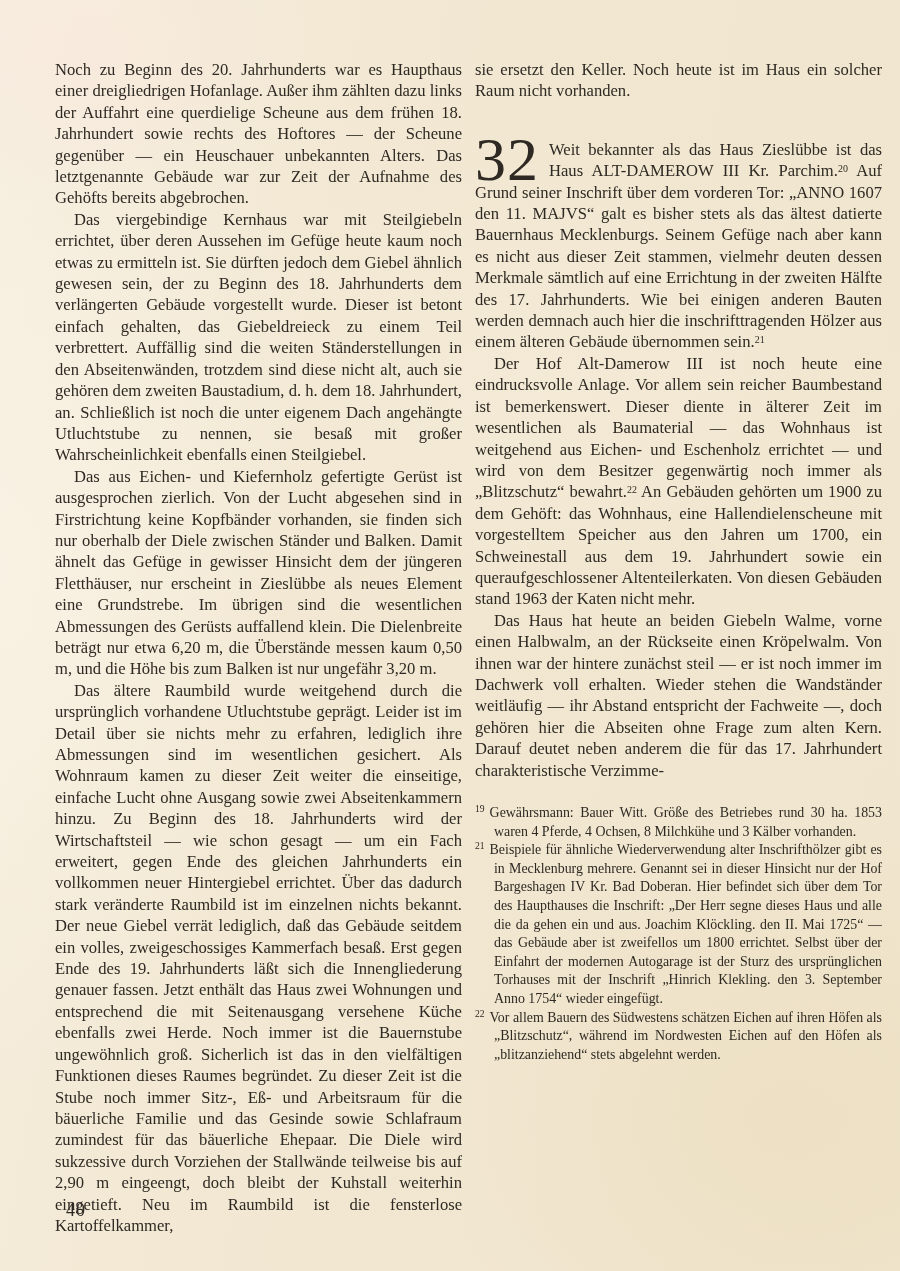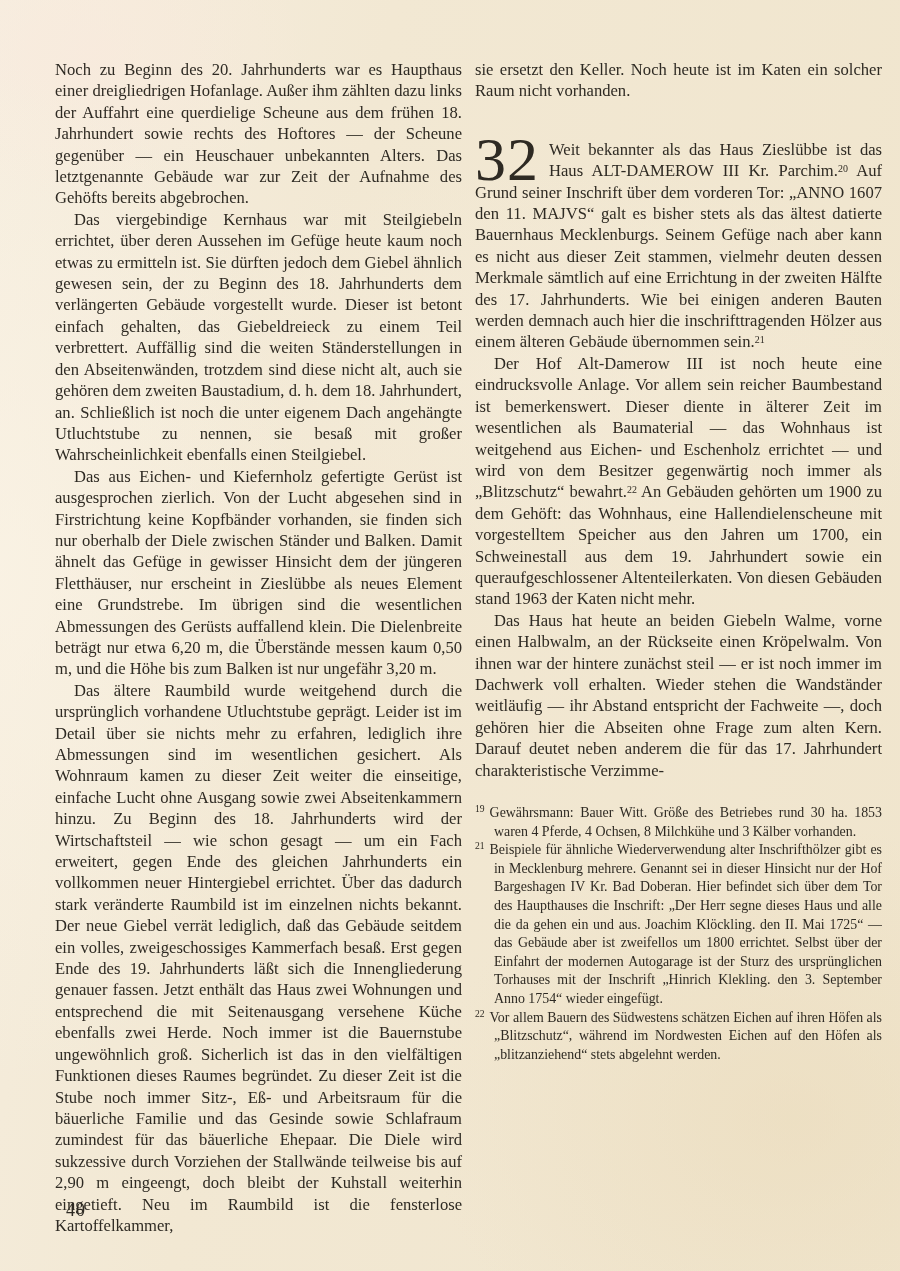--- a/index.html
+++ b/index.html
@@ -76,21 +76,21 @@
   <div class="columns">
 
     <div class="col">
       <p class="para">Noch zu Beginn des 20. Jahrhunderts war es Haupthaus einer dreigliedrigen Hofanlage. Außer ihm zählten dazu links der Auffahrt eine querdielige Scheune aus dem frühen 18. Jahrhundert sowie rechts des Hoftores — der Scheune gegenüber — ein Heuschauer unbekannten Alters. Das letztgenannte Gebäude war zur Zeit der Aufnahme des Gehöfts bereits abgebrochen.</p>
       <p class="para indent">Das viergebindige Kernhaus war mit Steilgiebeln errichtet, über deren Aussehen im Gefüge heute kaum noch etwas zu ermitteln ist. Sie dürften jedoch dem Giebel ähnlich gewesen sein, der zu Beginn des 18. Jahrhunderts dem verlängerten Gebäude vorgestellt wurde. Dieser ist betont einfach gehalten, das Giebeldreieck zu einem Teil verbrettert. Auffällig sind die weiten Ständerstellungen in den Abseitenwänden, trotzdem sind diese nicht alt, auch sie gehören dem zweiten Baustadium, d. h. dem 18. Jahrhundert, an. Schließlich ist noch die unter eigenem Dach angehängte Utluchtstube zu nennen, sie besaß mit großer Wahrscheinlichkeit ebenfalls einen Steilgiebel.</p>
       <p class="para indent">Das aus Eichen- und Kiefernholz gefertigte Gerüst ist ausgesprochen zierlich. Von der Lucht abgesehen sind in Firstrichtung keine Kopfbänder vorhanden, sie finden sich nur oberhalb der Diele zwischen Ständer und Balken. Damit ähnelt das Gefüge in gewisser Hinsicht dem der jüngeren Fletthäuser, nur erscheint in Zieslübbe als neues Element eine Grundstrebe. Im übrigen sind die wesentlichen Abmessungen des Gerüsts auffallend klein. Die Dielenbreite beträgt nur etwa 6,20 m, die Überstände messen kaum 0,50 m, und die Höhe bis zum Balken ist nur ungefähr 3,20 m.</p>
       <p class="para indent">Das ältere Raumbild wurde weitgehend durch die ursprünglich vorhandene Utluchtstube geprägt. Leider ist im Detail über sie nichts mehr zu erfahren, lediglich ihre Abmessungen sind im wesentlichen gesichert. Als Wohnraum kamen zu dieser Zeit weiter die einseitige, einfache Lucht ohne Ausgang sowie zwei Abseitenkammern hinzu. Zu Beginn des 18. Jahrhunderts wird der Wirtschaftsteil — wie schon gesagt — um ein Fach erweitert, gegen Ende des gleichen Jahrhunderts ein vollkommen neuer Hintergiebel errichtet. Über das dadurch stark veränderte Raumbild ist im einzelnen nichts bekannt. Der neue Giebel verrät lediglich, daß das Gebäude seitdem ein volles, zweigeschossiges Kammerfach besaß. Erst gegen Ende des 19. Jahrhunderts läßt sich die Innengliederung genauer fassen. Jetzt enthält das Haus zwei Wohnungen und entsprechend die mit Seitenausgang versehene Küche ebenfalls zwei Herde. Noch immer ist die Bauernstube ungewöhnlich groß. Sicherlich ist das in den vielfältigen Funktionen dieses Raumes begründet. Zu dieser Zeit ist die Stube noch immer Sitz-, Eß- und Arbeitsraum für die bäuerliche Familie und das Gesinde sowie Schlafraum zumindest für das bäuerliche Ehepaar. Die Diele wird sukzessive durch Vorziehen der Stallwände teilweise bis auf 2,90 m eingeengt, doch bleibt der Kuhstall weiterhin eingetieft. Neu im Raumbild ist die fensterlose Kartoffelkammer,</p>
     </div>
 
     <div class="col">
-      <p class="para">sie ersetzt den Keller. Noch heute ist im Katen ein solcher Raum nicht vorhanden.</p>
+      <p class="para">sie ersetzt den Keller. Noch heute ist im Haus ein solcher Raum nicht vorhanden.</p>
 
       <div class="section">
         <p class="para"><span class="dropcap">32</span>Weit bekannter als das Haus Zieslübbe ist das Haus ALT-DAMEROW III Kr. Parchim.<sup class="supref">20</sup> Auf Grund seiner Inschrift über dem vorderen Tor: „ANNO 1607 den 11. MAJVS“ galt es bisher stets als das ältest datierte Bauernhaus Mecklenburgs. Seinem Gefüge nach aber kann es nicht aus dieser Zeit stammen, vielmehr deuten dessen Merkmale sämtlich auf eine Errichtung in der zweiten Hälfte des 17. Jahrhunderts. Wie bei einigen anderen Bauten werden demnach auch hier die inschrifttragenden Hölzer aus einem älteren Gebäude übernommen sein.<sup class="supref">21</sup></p>
         <p class="para indent">Der Hof Alt-Damerow III ist noch heute eine eindrucksvolle Anlage. Vor allem sein reicher Baumbestand ist bemerkenswert. Dieser diente in älterer Zeit im wesentlichen als Baumaterial — das Wohnhaus ist weitgehend aus Eichen- und Eschenholz errichtet — und wird von dem Besitzer gegenwärtig noch immer als „Blitzschutz“ bewahrt.<sup class="supref">22</sup> An Gebäuden gehörten um 1900 zu dem Gehöft: das Wohnhaus, eine Hallendielenscheune mit vorgestelltem Speicher aus den Jahren um 1700, ein Schweinestall aus dem 19. Jahrhundert sowie ein queraufgeschlossener Altenteilerkaten. Von diesen Gebäuden stand 1963 der Katen nicht mehr.</p>
         <p class="para indent">Das Haus hat heute an beiden Giebeln Walme, vorne einen Halbwalm, an der Rückseite einen Kröpelwalm. Von ihnen war der hintere zunächst steil — er ist noch immer im Dachwerk voll erhalten. Wieder stehen die Wandständer weitläufig — ihr Abstand entspricht der Fachweite —, doch gehören hier die Abseiten ohne Frage zum alten Kern. Darauf deutet neben anderem die für das 17. Jahrhundert charakteristische Verzimme-</p>
       </div>
 
       <div class="footnotes">
         <p class="footnote">
           <span class="fn-num">19</span><span>Gewährsmann: Bauer Witt. Größe des Betriebes rund 30 ha. 1853 waren 4 Pferde, 4 Ochsen, 8 Milchkühe und 3 Kälber vorhanden.</span>

